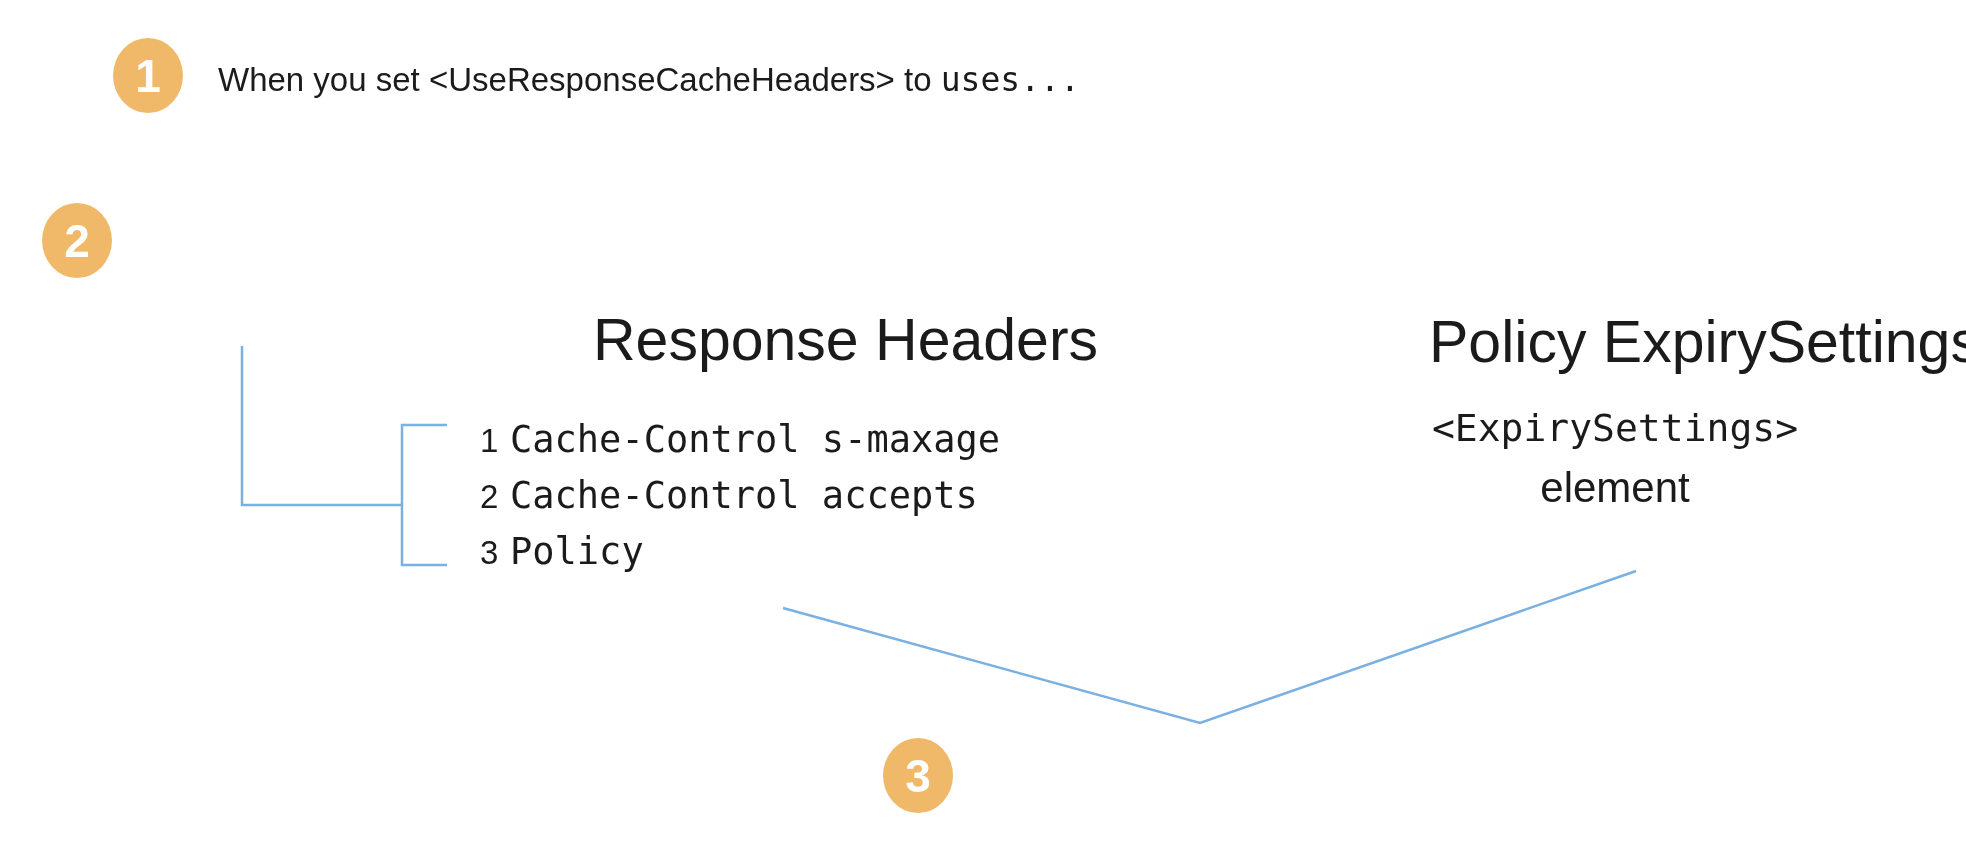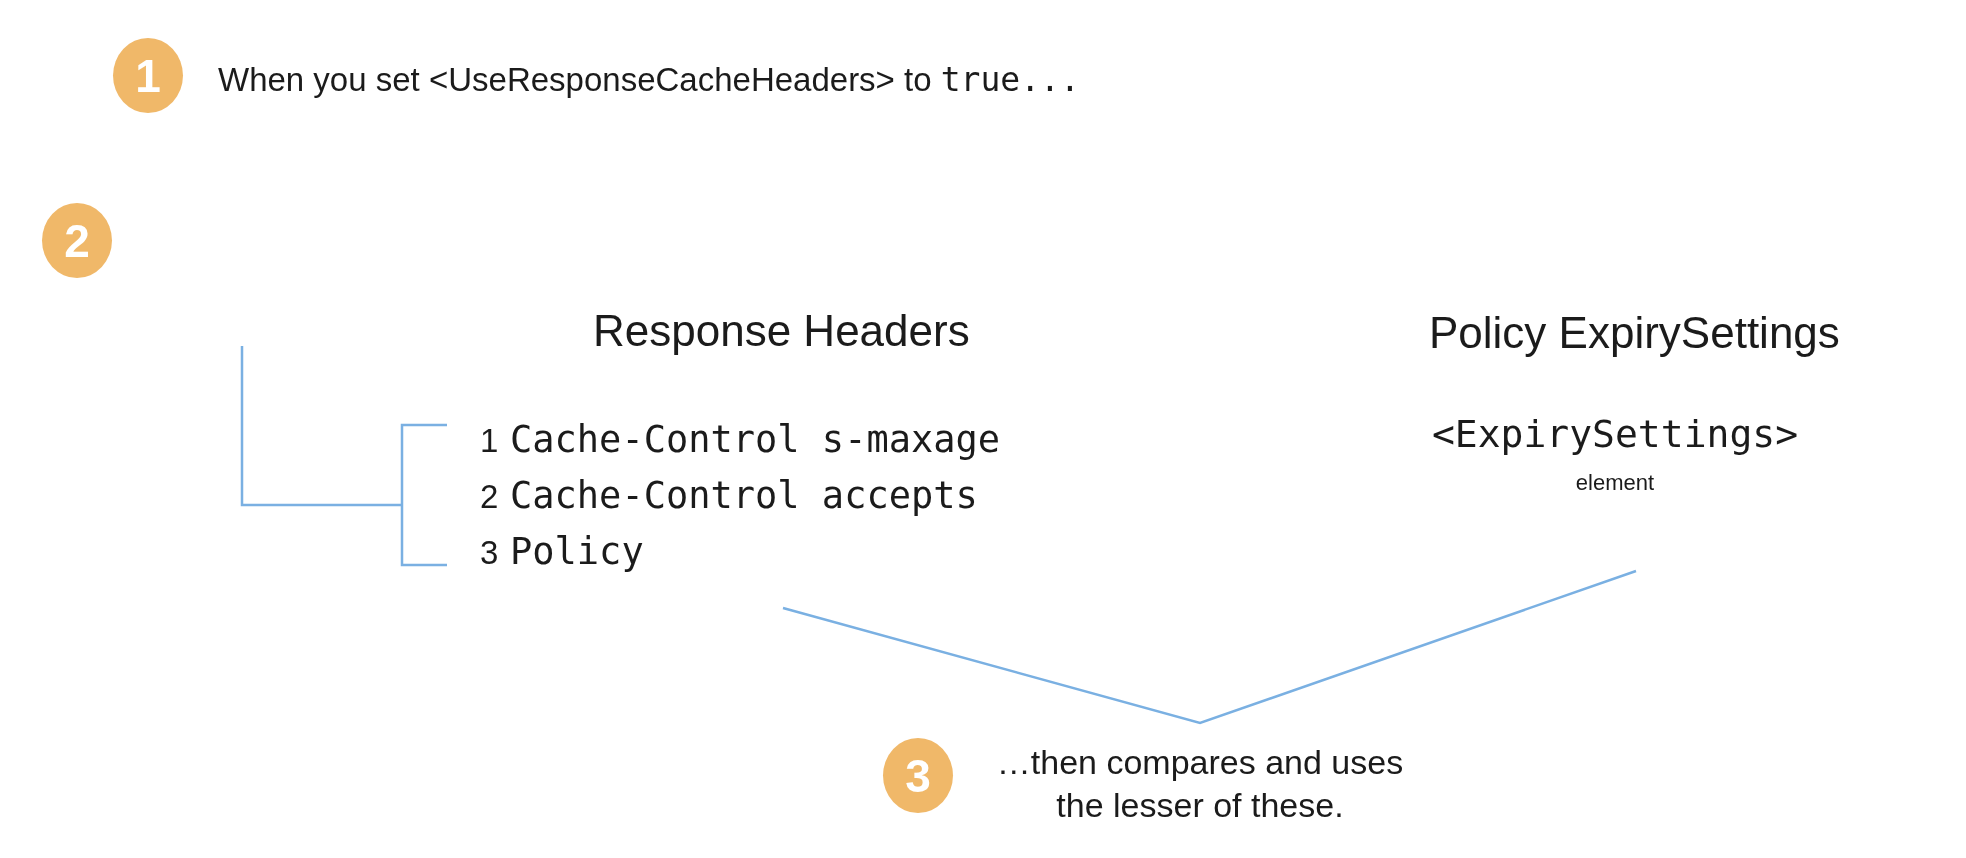--- a/index.html
+++ b/index.html
@@ -19,50 +19,50 @@
     background:#F0B869;
     color:#ffffff;
     font-weight:bold;
     font-size:46px;
     display:flex;align-items:center;justify-content:center;
     line-height:1;
   }
   .body-text{font-size:32px;line-height:37px;}
   .step1-text{font-size:33px;white-space:nowrap;}
   .mono{font-family:"DejaVu Sans Mono", monospace;}
-  .heading{font-size:44px;white-space:nowrap;}
+  .heading{font-size:59px;white-space:nowrap;}
   .rh-item{
     position:absolute;left:480px;
     display:flex;align-items:baseline;
     white-space:nowrap;
   }
   .rh-rank{font-size:33px;width:30px;flex:0 0 30px;}
   .rh-code{font-size:37px;text-align:center;}
-  .pc-block{text-align:center;margin-top:6px;}
+  .pc-block{text-align:center;}
   .pc-code{font-size:38px;white-space:nowrap;}
-  .pc-el{font-size:22px;margin-top:14px;}
+  .pc-el{font-size:42px;margin-top:14px;}
   .step3-text{font-size:34px;line-height:43px;text-align:center;}
   svg.lines{position:absolute;left:0;top:0;pointer-events:none;}
 </style>
 </head>
 <body>
 
 <div id="canvas">
 
   <svg class="lines" width="1966" height="858" viewBox="0 0 1966 858">
     <polyline points="242,346 242,505 401,505" fill="none" stroke="#7AB0E2" stroke-width="2.5"></polyline>
     <polyline points="447,425 402,425 402,565 447,565" fill="none" stroke="#7AB0E2" stroke-width="2.5"></polyline>
     <polyline points="783,608 1200,723 1636,571" fill="none" stroke="#7AB0E2" stroke-width="2.5"></polyline>
   </svg>
 
   <div class="badge" style="left:113px;top:38px;">
     <span>1</span>
   </div>
   <div class="abs step1-text" style="left:218px;top:60px;">
-    <span>When you set &lt;UseResponseCacheHeaders&gt; to </span><span class="mono">true...</span>
+    <span>When you set &lt;UseResponseCacheHeaders&gt; to </span><span class="mono">uses...</span>
   </div>
 
   <div class="badge" style="left:42px;top:203px;">
     <span>2</span>
   </div>
 
   <div class="abs heading" style="left:593px;top:306px;">Response Headers</div>
 
   <div class="rh-item" style="top:418px;">
     <span class="rh-rank">1</span>
@@ -79,18 +79,14 @@
 
   <div class="abs heading" style="left:1429px;top:308px;">Policy ExpirySettings</div>
   <div class="abs pc-block" style="left:1400px;top:406px;width:430px;">
     <div class="pc-code mono">&lt;ExpirySettings&gt;</div>
     <div class="pc-el">element</div>
   </div>
 
   <div class="badge" style="left:883px;top:738px;">
     <span>3</span>
   </div>
-  <div class="abs step3-text" style="left:950px;top:741px;width:500px;">
-    <div>…then compares and uses</div>
-    <div>the lesser of these.</div>
-  </div>
 
 </div>
 
 </body></html>

